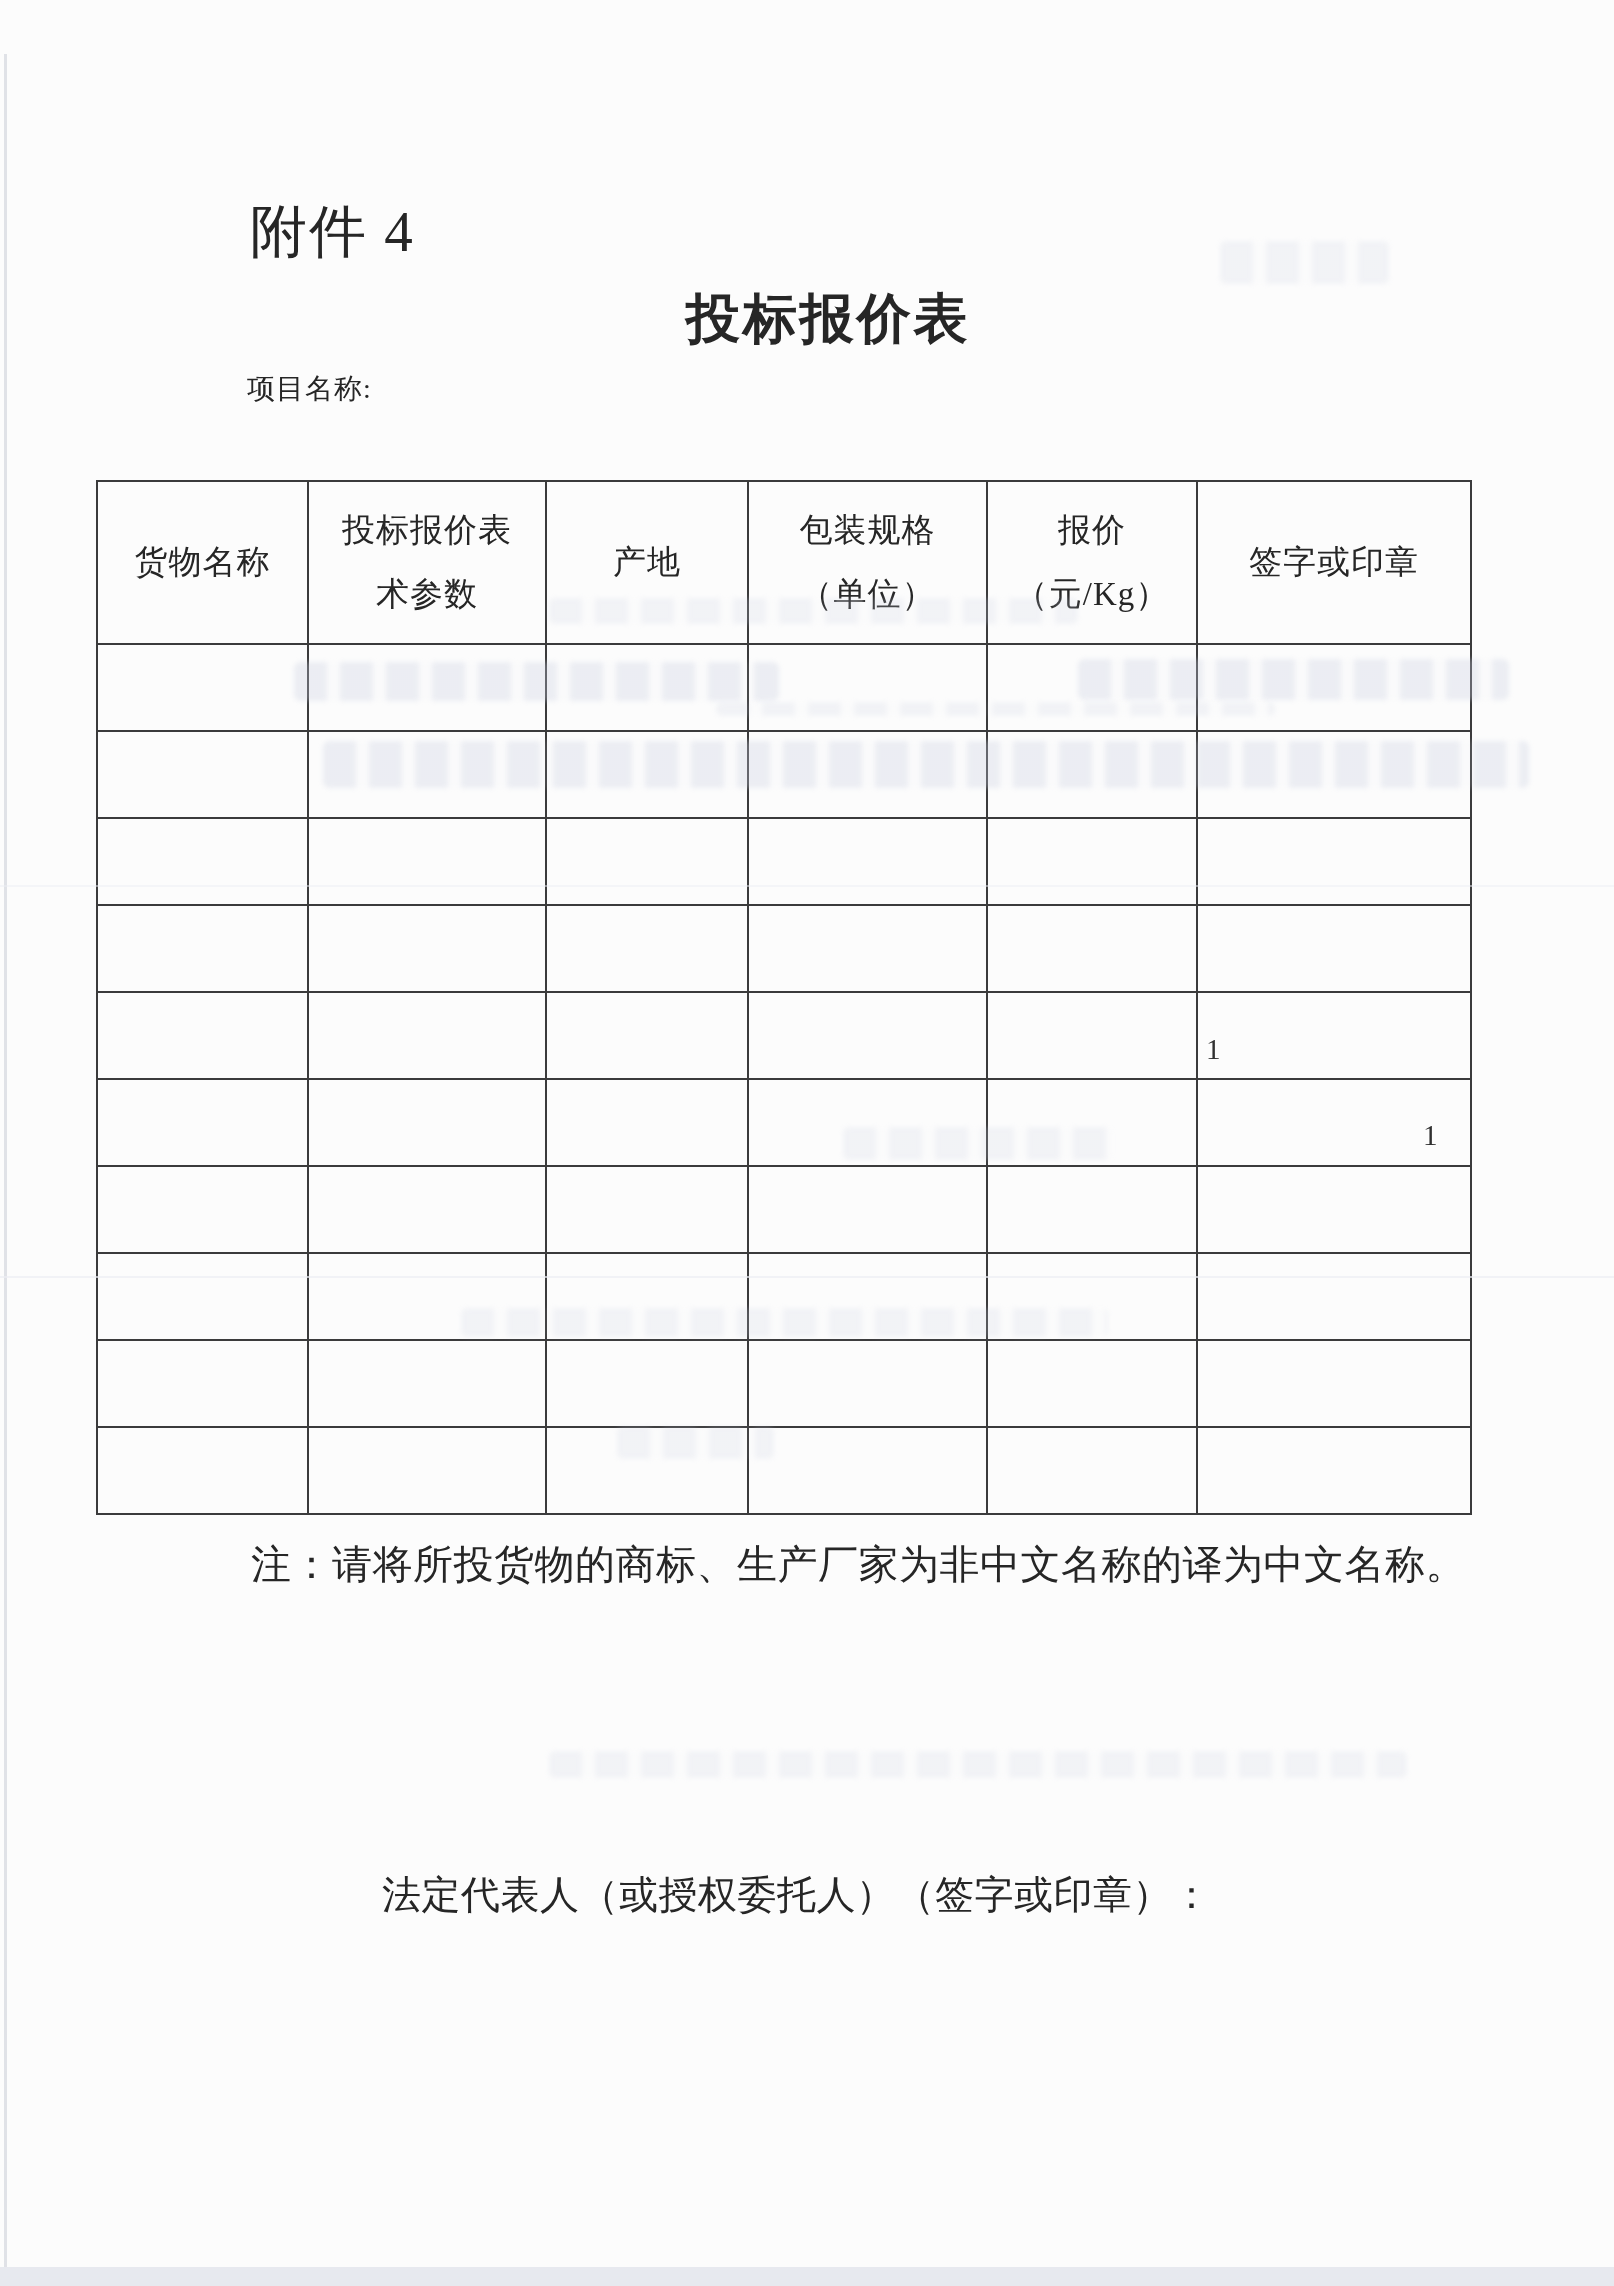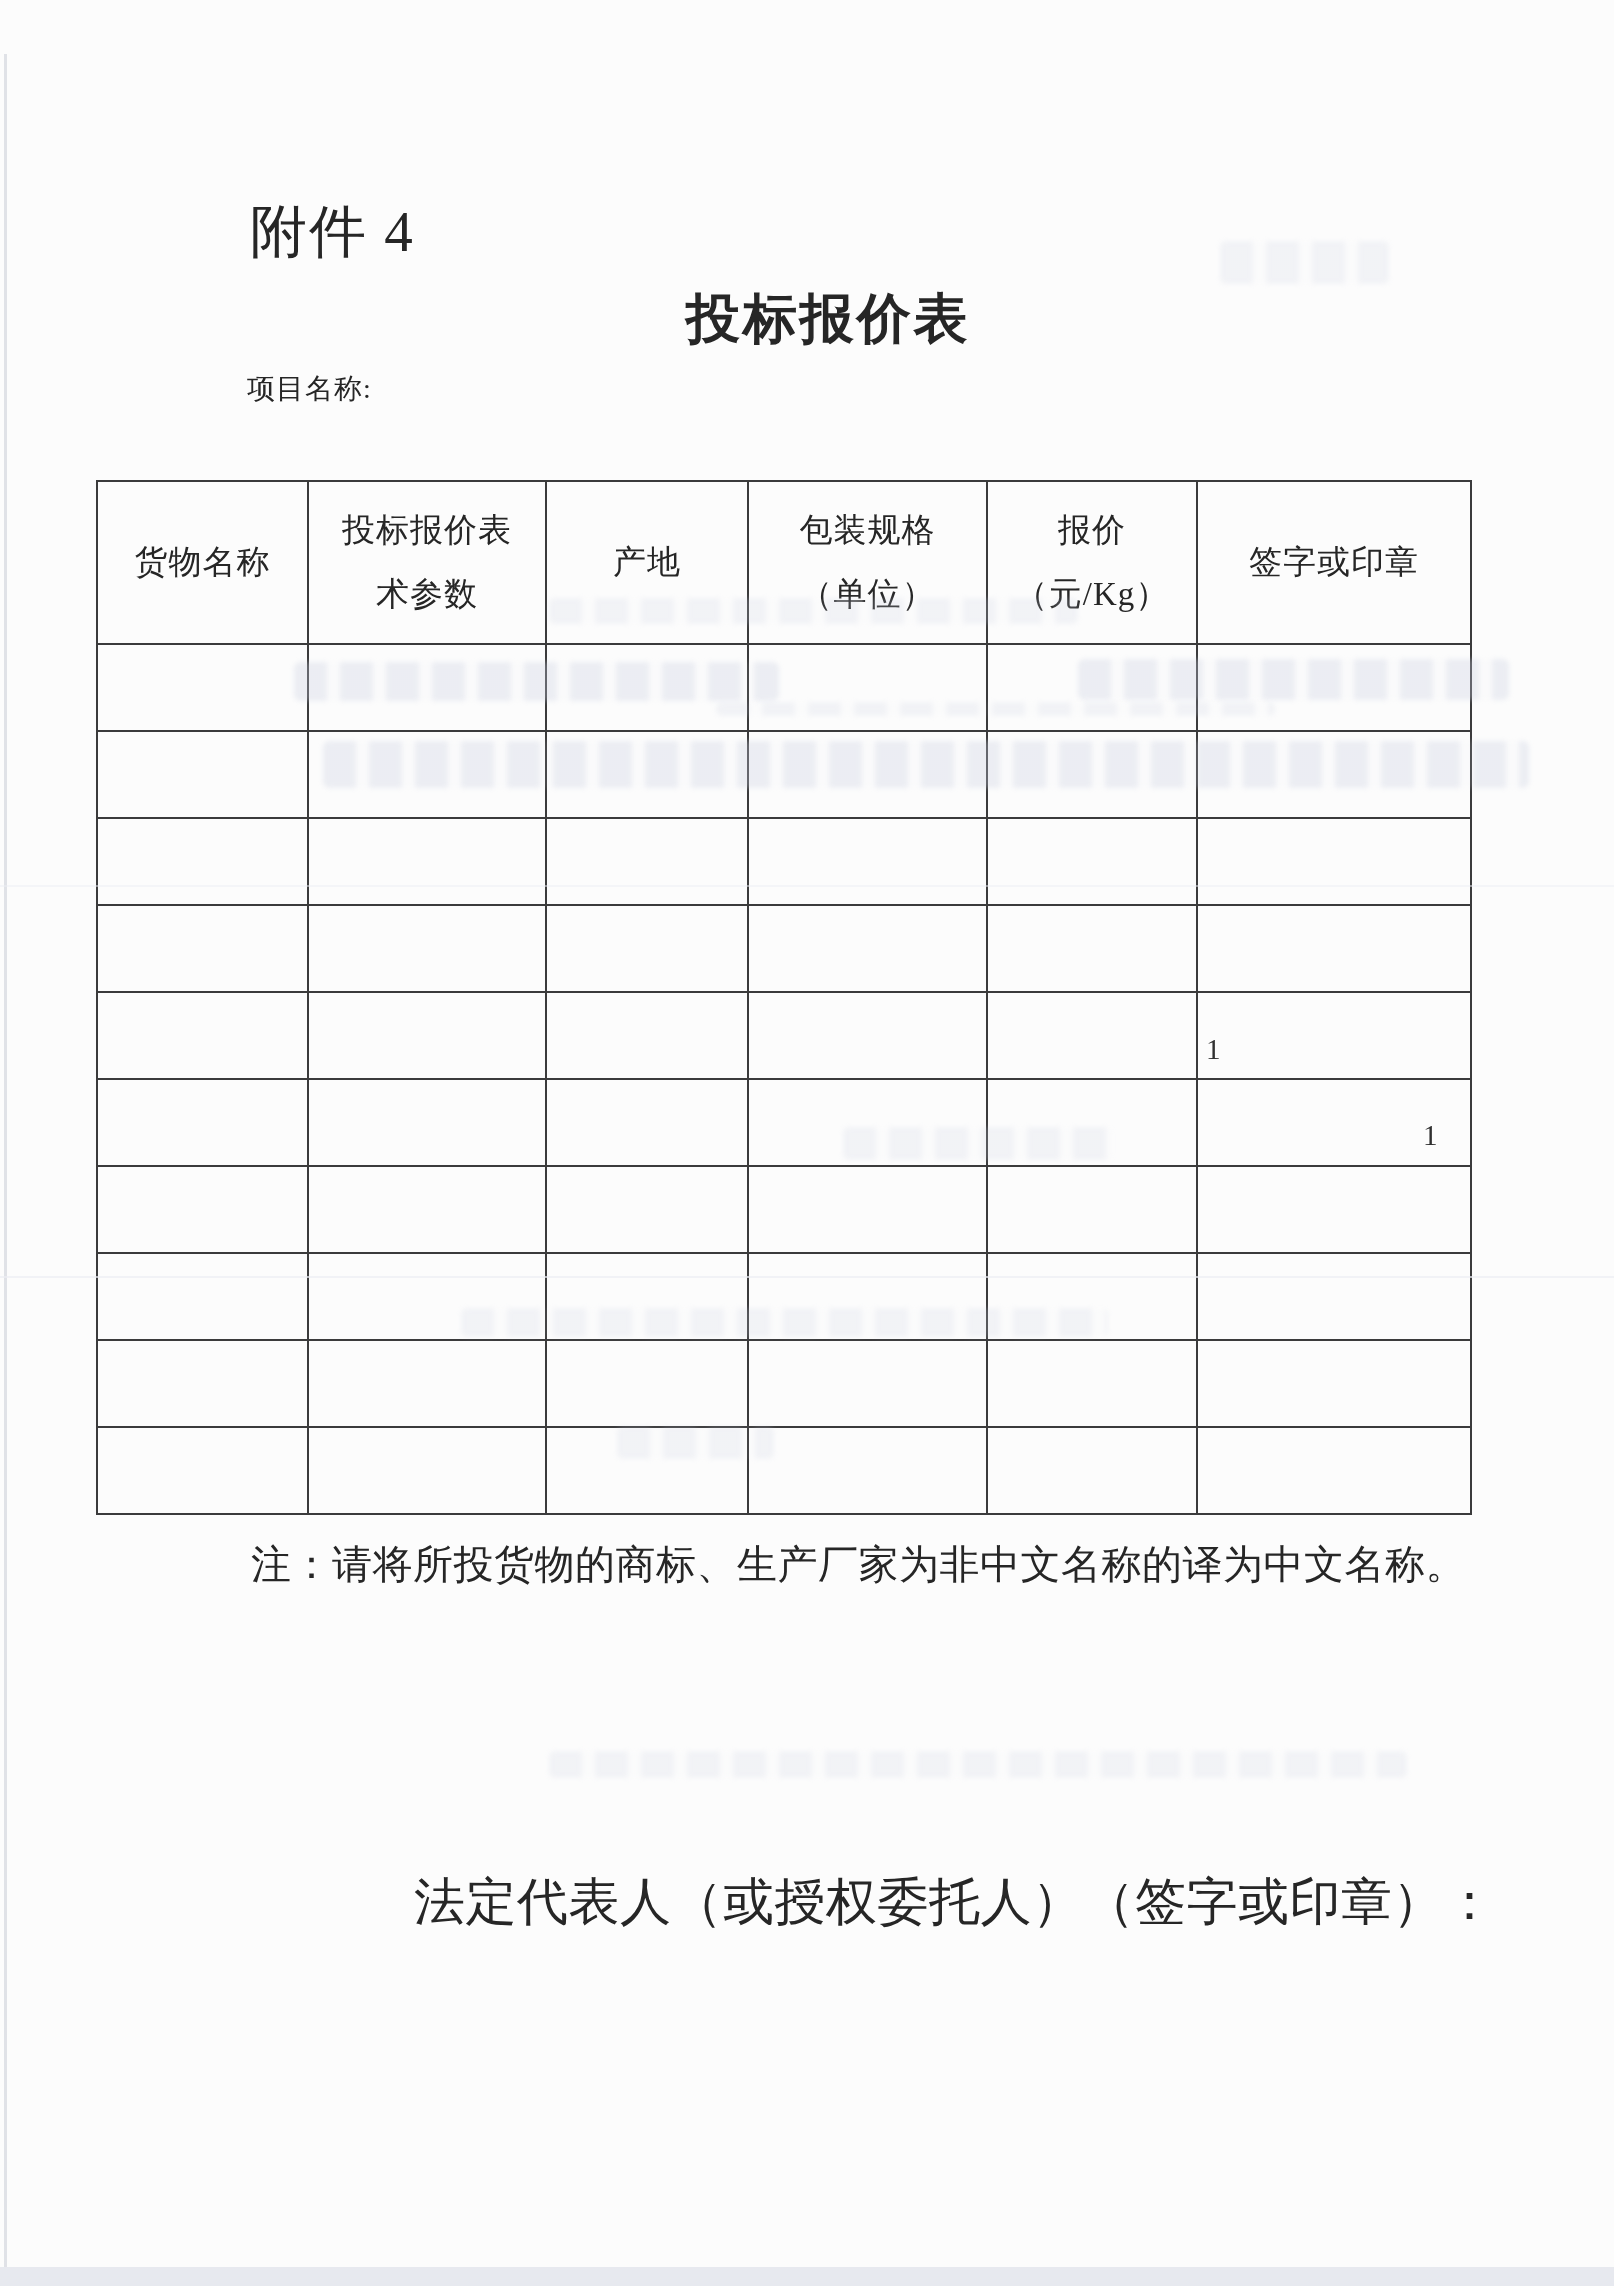--- a/index.html
+++ b/index.html
@@ -45,21 +45,21 @@
   }
   .price-table tbody td{height:85px;}
 
   .stray-mark{
     font-size:29px;
     color:#303030;
     line-height:1;
   }
   .note-text{left:251px;top:1537px;font-size:40px;letter-spacing:0.5px;}
   .bidder-label{left:768px;top:1704px;font-size:41px;letter-spacing:1px;}
-  .legal-rep-label{left:382px;top:1868px;font-size:51px;letter-spacing:0.5px;margin-left:32px;}
+  .legal-rep-label{left:382px;top:1868px;font-size:39px;letter-spacing:0.5px;}
 
   
   .ghost{
     position:absolute;
     filter:blur(2.9px);
     border-radius:5.9px;
     background:repeating-linear-gradient(90deg,
       rgba(198,204,222,0.55) 0px, rgba(198,204,222,0.55) 33px,
       rgba(228,231,240,0.15) 33px, rgba(228,231,240,0.15) 46px);
     opacity:0.55;

